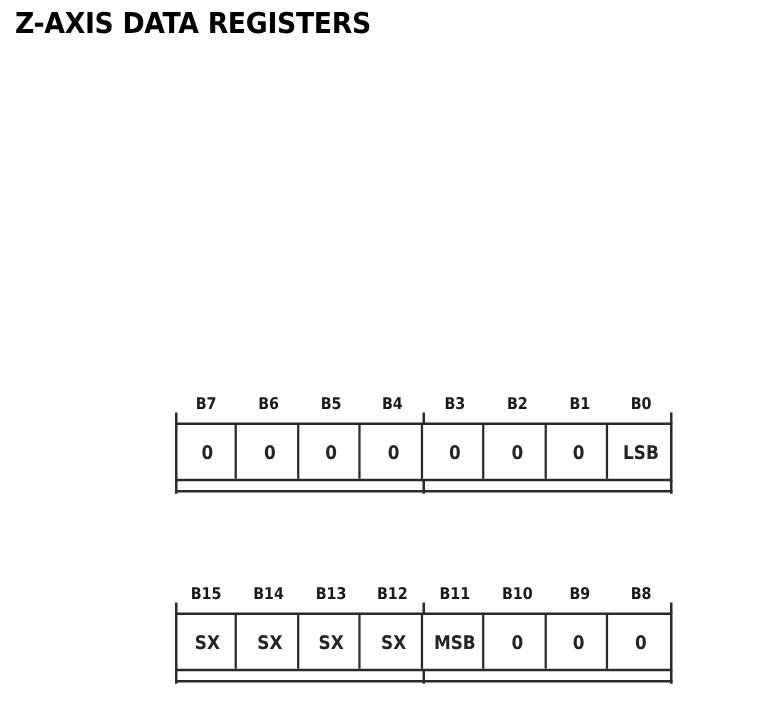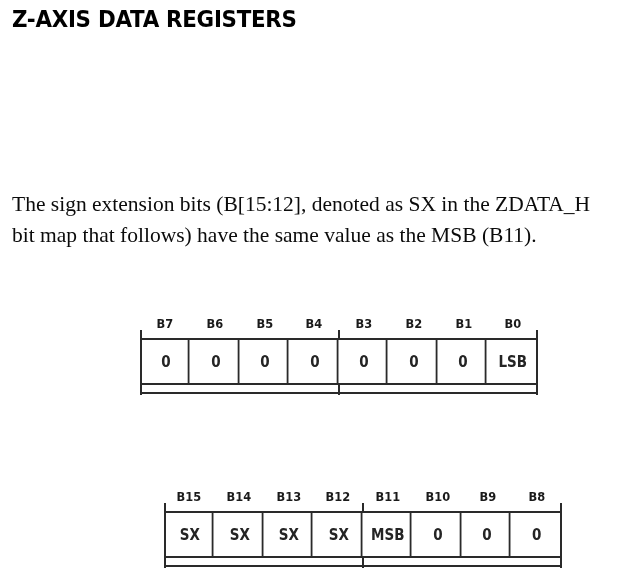--- a/index.html
+++ b/index.html
@@ -63,21 +63,21 @@
   .addr-1 { top: 263px; }
   .addr-2 { top: 418px; }
 
   
   .bitmap {
     position: absolute;
     left: 140px;
     width: 398px;
   }
   .bitmap-1 { top: 316px; }
-  .bitmap-2 { top: 489px; margin-left: 24px; }
+  .bitmap-2 { top: 468px; }
 
   .bit-labels {
     position: relative;
     display: flex;
     width: 398px;
     height: 22px;
   }
   .bit-labels .bit-label {
     flex: 1 1 0;
     text-align: center;
@@ -141,21 +141,20 @@
   }
 </style>
 </head>
 <body>
 
 <div class="page">
 
   <div class="heading">Z-AXIS DATA REGISTERS</div>
 
 
-  <p class="para para-2">The sign extension bits (B[15:12], denoted as SX in the ZDATA_H bit map that follows) have the same value as the MSB (B11).</p>
 
 
   <div class="bitmap bitmap-1">
     <div class="bit-labels">
       <div class="bit-label">B7</div>
       <div class="bit-label">B6</div>
       <div class="bit-label">B5</div>
       <div class="bit-label">B4</div>
       <div class="bit-label">B3</div>
       <div class="bit-label">B2</div>

